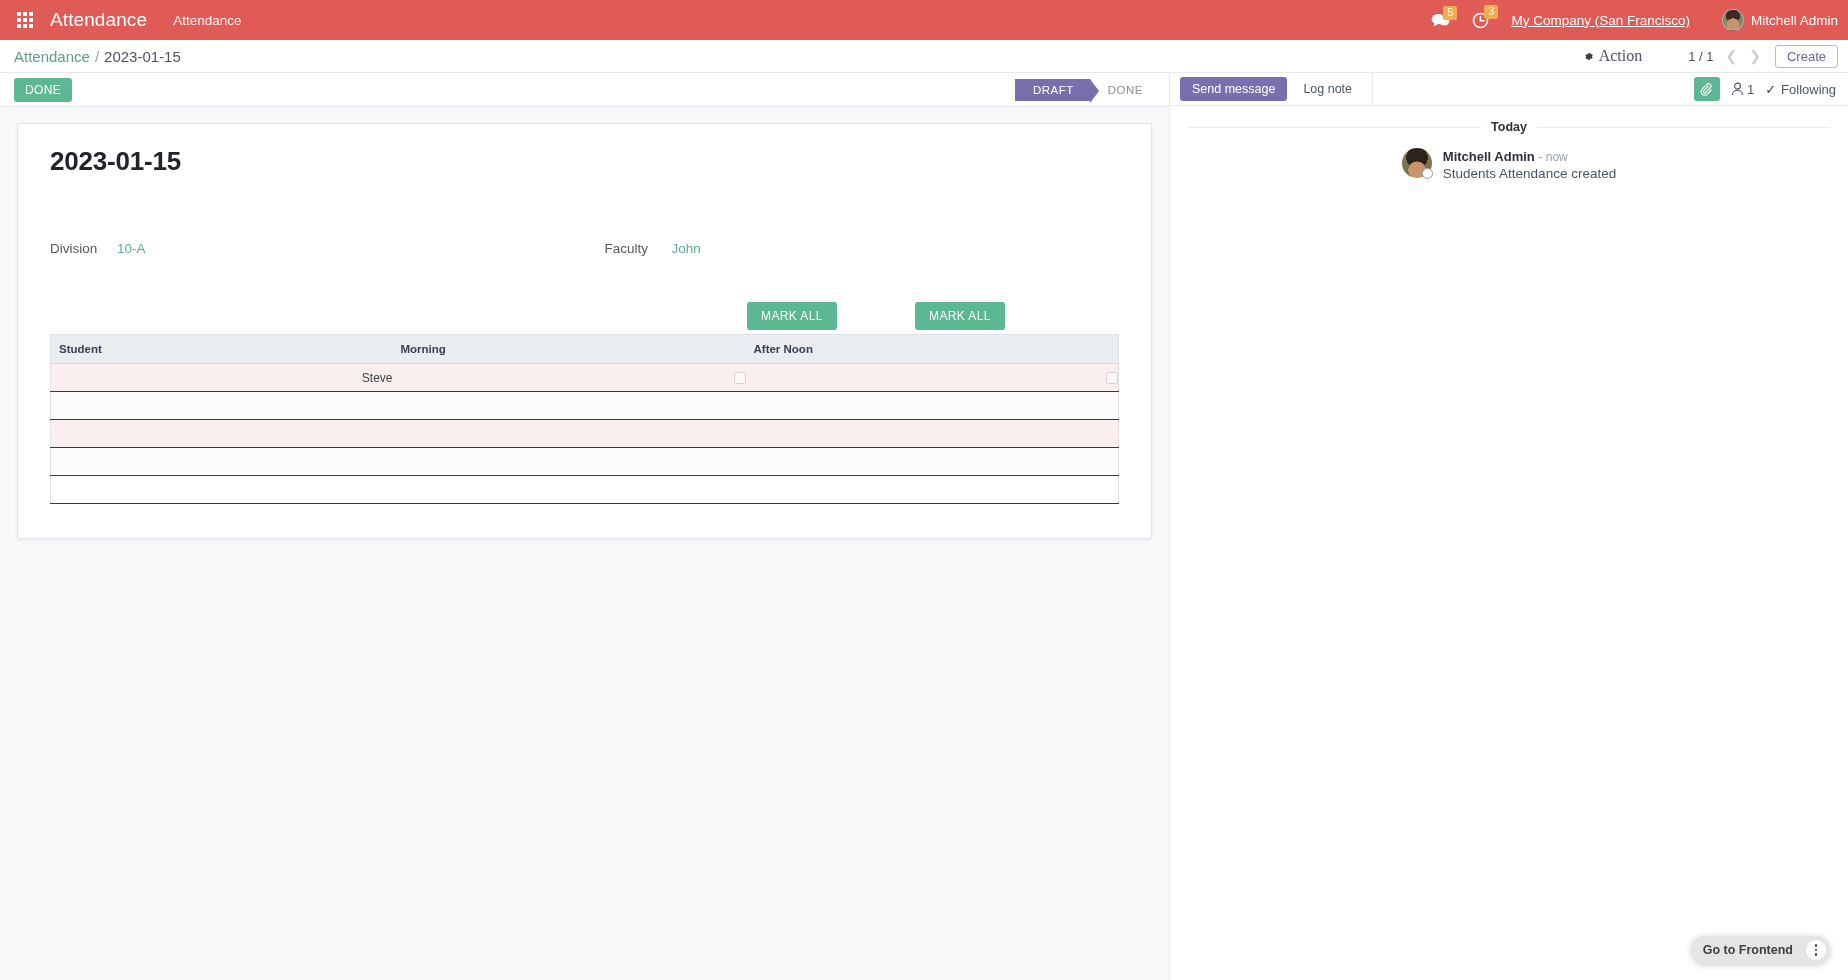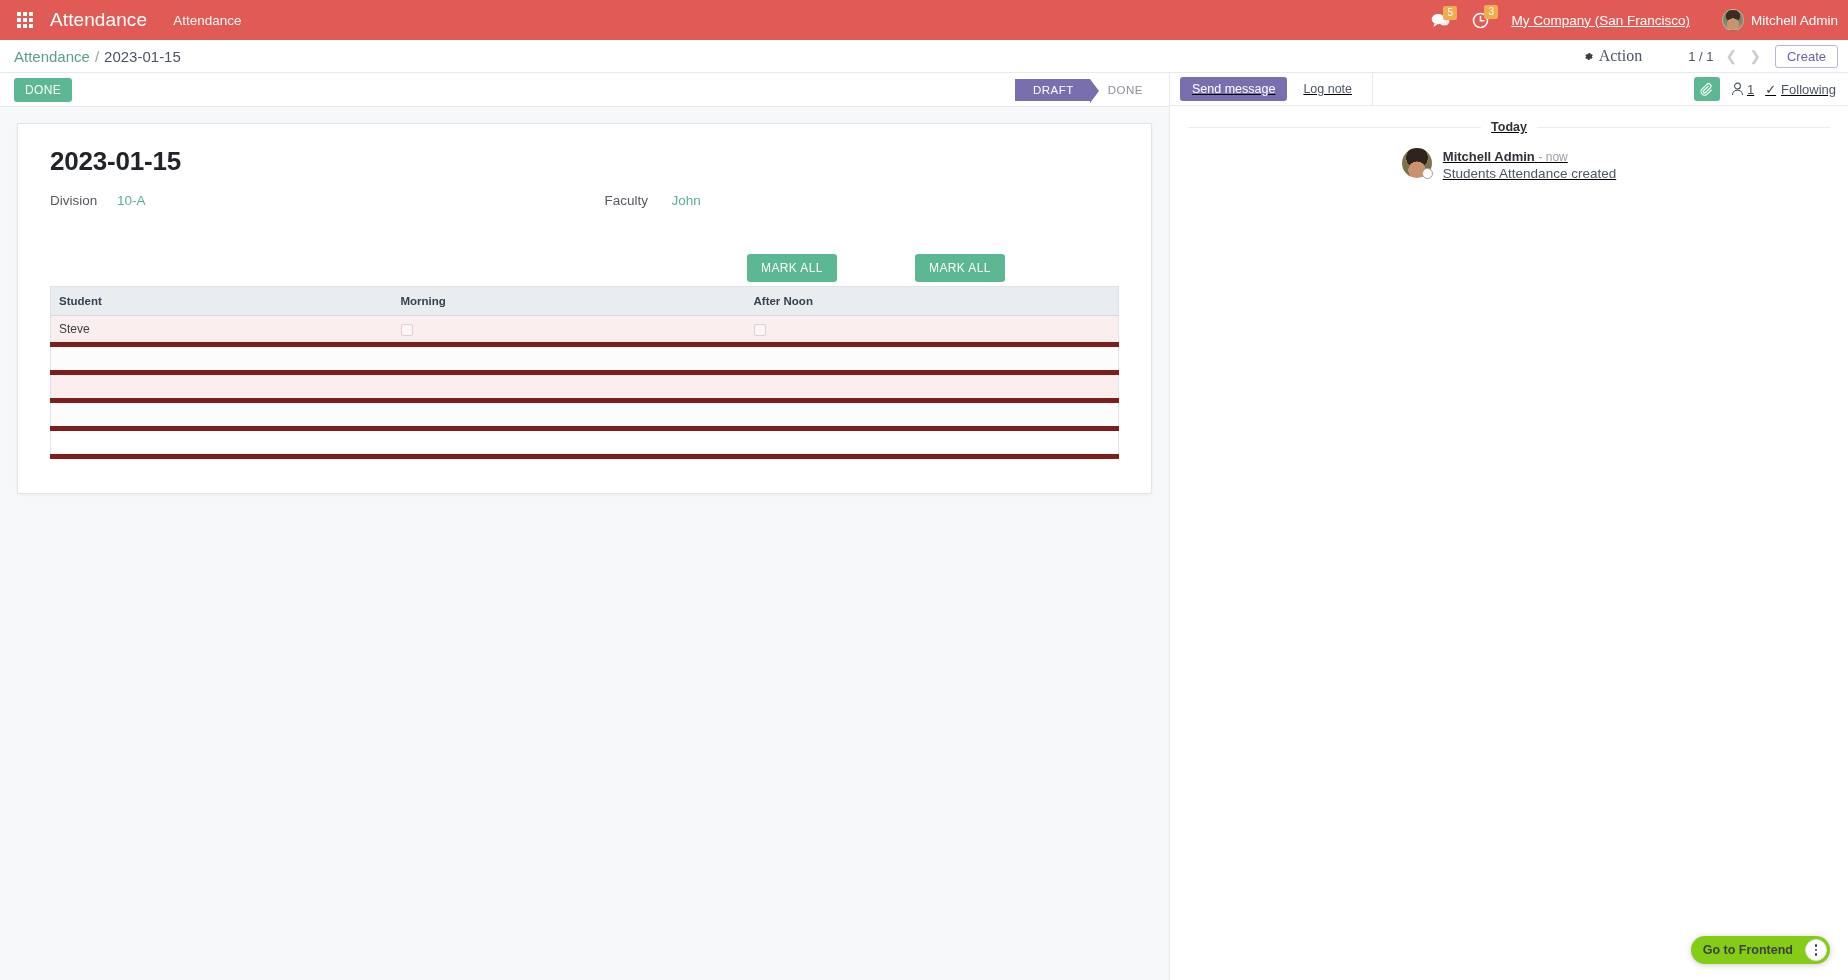--- a/index.html
+++ b/index.html
@@ -120,21 +120,20 @@
     width: 1170px;
     background: #f7f8f9;
     border-right: 1px solid #e7e9ed;
     overflow: hidden;
     position: relative;
   }
   #chatter-pane {
     flex: 1;
     background: #ffffff;
     position: relative;
-    text-decoration: underline;
   }
 
   
   #statusbar {
     background: #ffffff;
     border-bottom: 1px solid #e7e9ed;
     height: 34px;
     display: flex;
     align-items: center;
     padding: 0 10px 0 14px;
@@ -191,21 +190,21 @@
   }
   #fields-grid {
     display: grid;
     grid-template-columns: 1fr 1fr;
     column-gap: 40px;
     row-gap: 16px;
     max-width: 1070px;
     margin-bottom: 30px;
   }
   .field-row { display: flex; align-items: baseline; font-size: 13.5px; }
-  .field-label { width: 67px; color: #55595f; flex: none; }
+  .field-label { width: 67px; color: #55595f; flex: none; margin-top: 48px; }
   .field-value-link { color: #5bae9c; cursor: pointer; }
   .field-value { color: #3c4043; }
   .field-row.date-row .field-label { width: 48px; }
 
   
   #markall-bar {
     position: relative;
     height: 28px;
     margin-bottom: 4px;
   }
@@ -240,23 +239,24 @@
     font-weight: bold;
     font-size: 11.5px;
     padding: 8px 0 8px 8px;
     border-bottom: 1px solid #d6dade;
   }
   #o2m-table th.col-student { width: 342px; }
   #o2m-table th.col-morning { width: 353px; }
   #o2m-table th.col-afternoon { width: auto; }
   #o2m-table tbody td {
     padding: 6px 0 6px 8px;
-    border-bottom: 5px solid #7f1d1d;
+    border-bottom: 1px solid #7f1d1d;
     color: #3c4043;
     height: 28px;
+    text-align: right;
   }
   tr.row-data td { background: #fbeeee; }
   tr.row-blank-a td { background: #fcfcfd; }
   tr.row-blank-b td { background: #fbeeee; border-bottom: 2px solid #3c3f44; }
   tr.row-blank-c td { background: #fcfcfd; }
   tr.row-blank-d td { background: #ffffff; border-bottom: none; }
   .cb {
     width: 12px; height: 12px;
     border: 1px solid #e3cfcf;
     background: #fdf6f6;
@@ -353,21 +353,21 @@
   .msg-body { padding-top: 1px; }
   .msg-head { font-size: 13px; }
   .msg-author { font-weight: bold; color: #2f3237; cursor: pointer; }
   .msg-date { color: #9aa0a6; font-size: 12px; }
   .msg-text { font-size: 13.5px; color: #4b5563; margin-top: 2px; }
 
   
   #frontend-pill {
     position: absolute;
     right: 18px; bottom: 16px;
-    background: #84cc16;
+    background: #e5e5e5;
     border-radius: 16px;
     box-shadow: 0 1px 6px rgba(0,0,0,.2);
     display: flex;
     align-items: center;
     height: 28px;
     padding: 0 3px 0 0;
     z-index: 40;
   }
   #goto-frontend {
     font-size: 12.5px;

